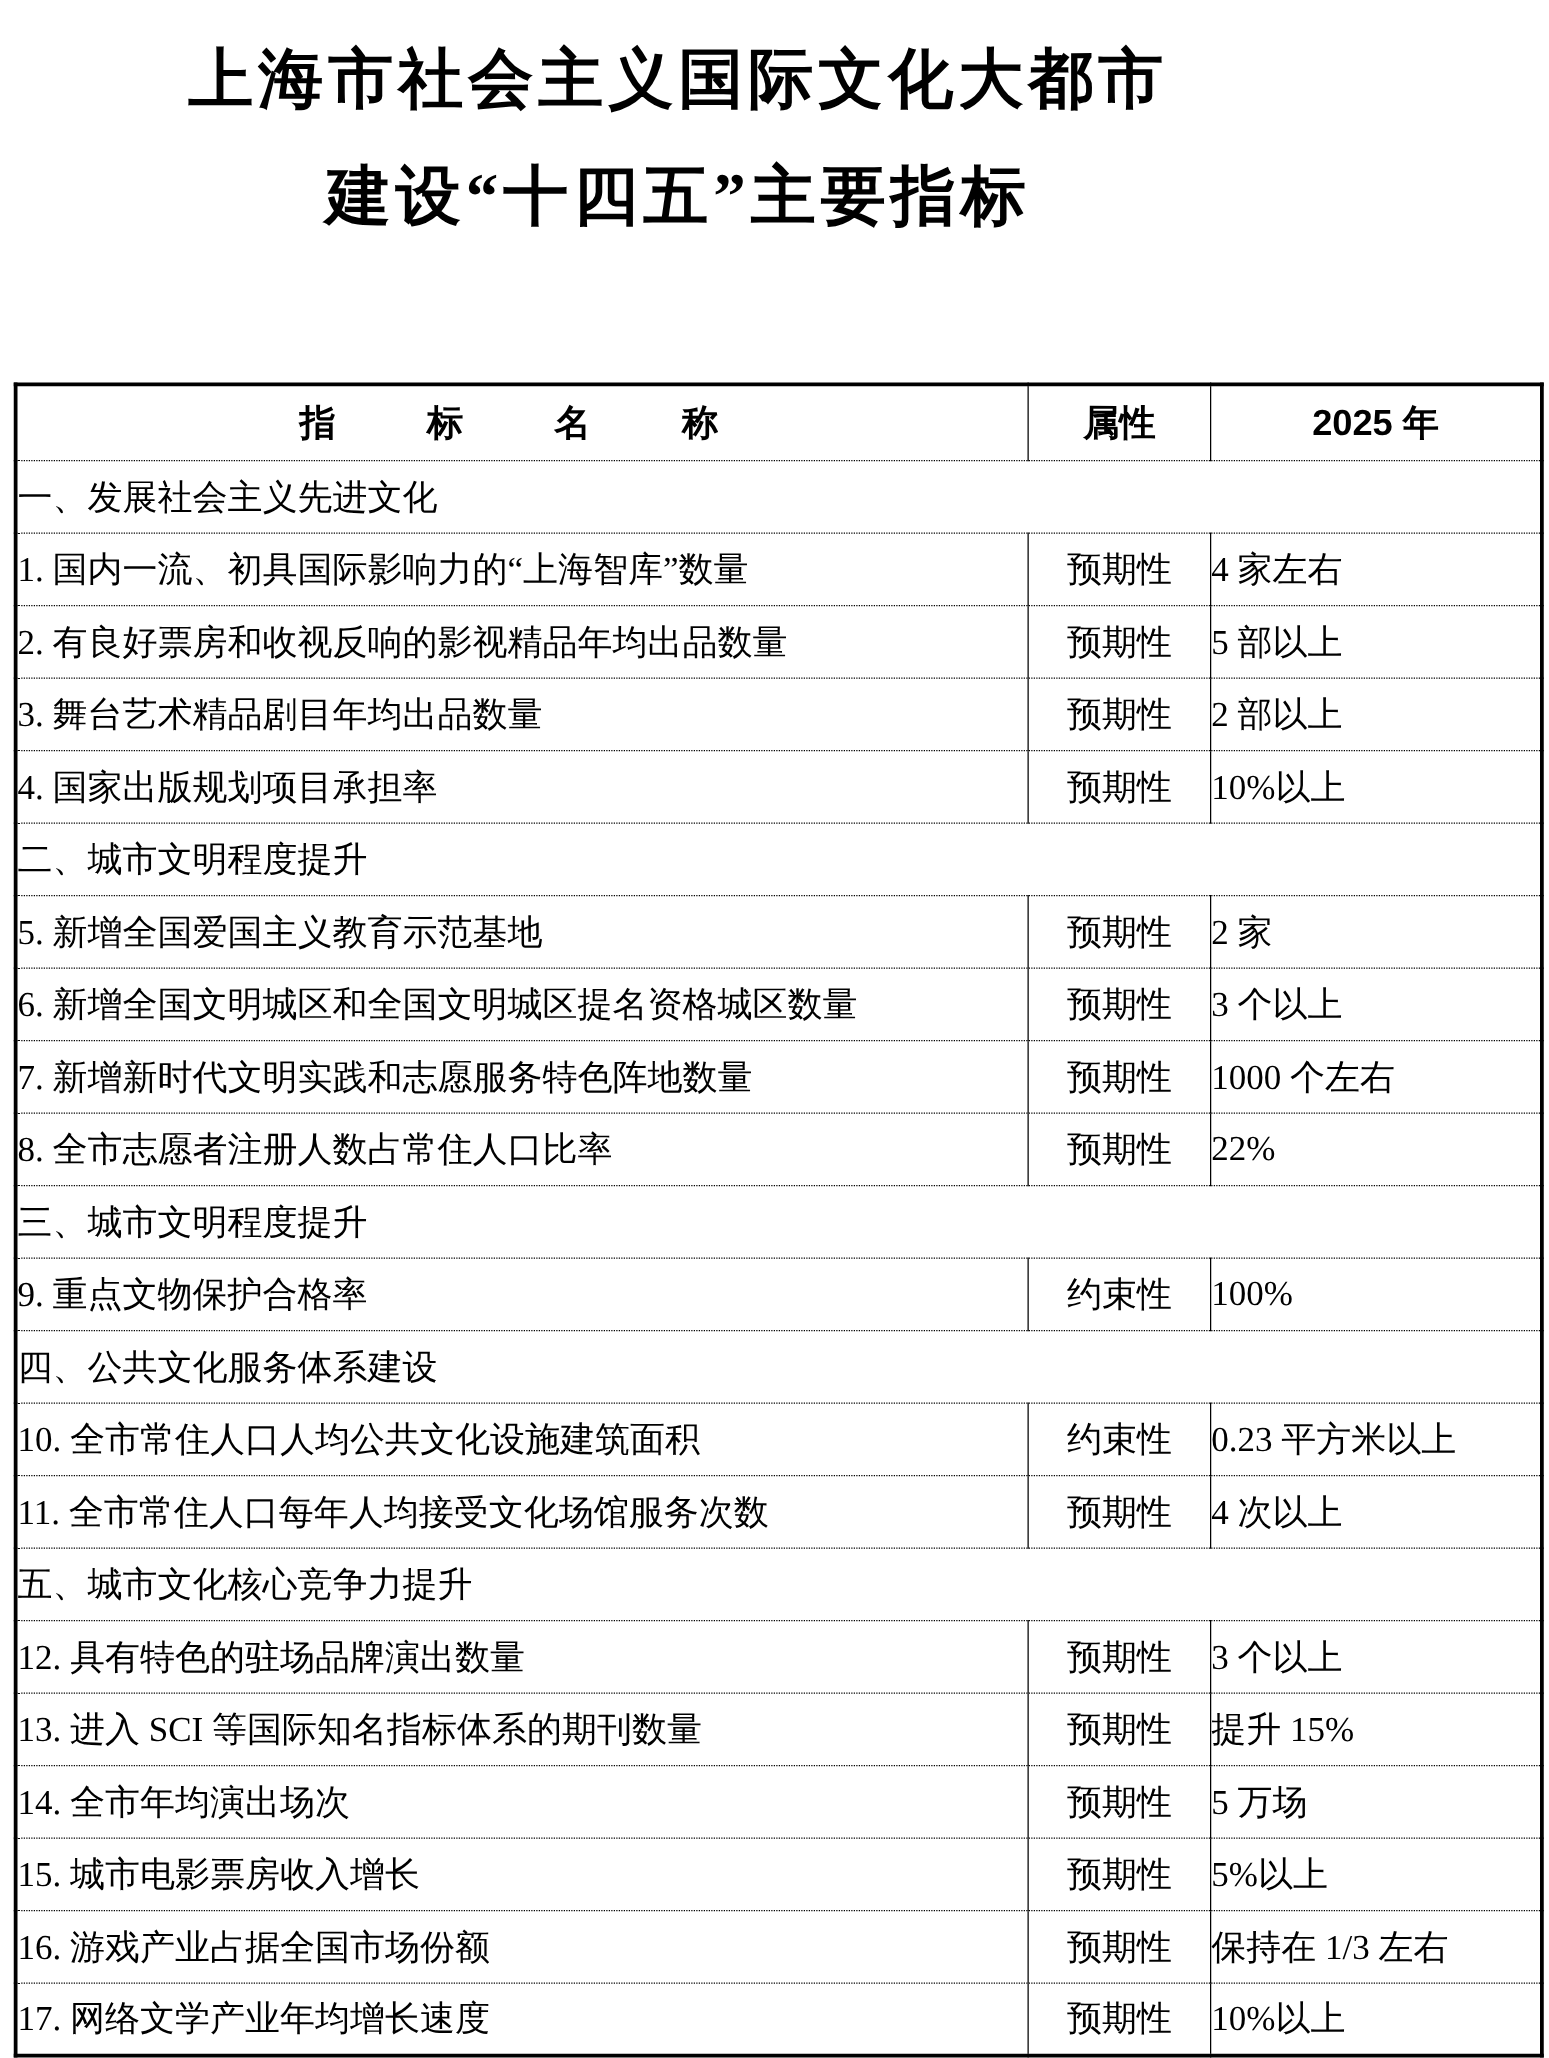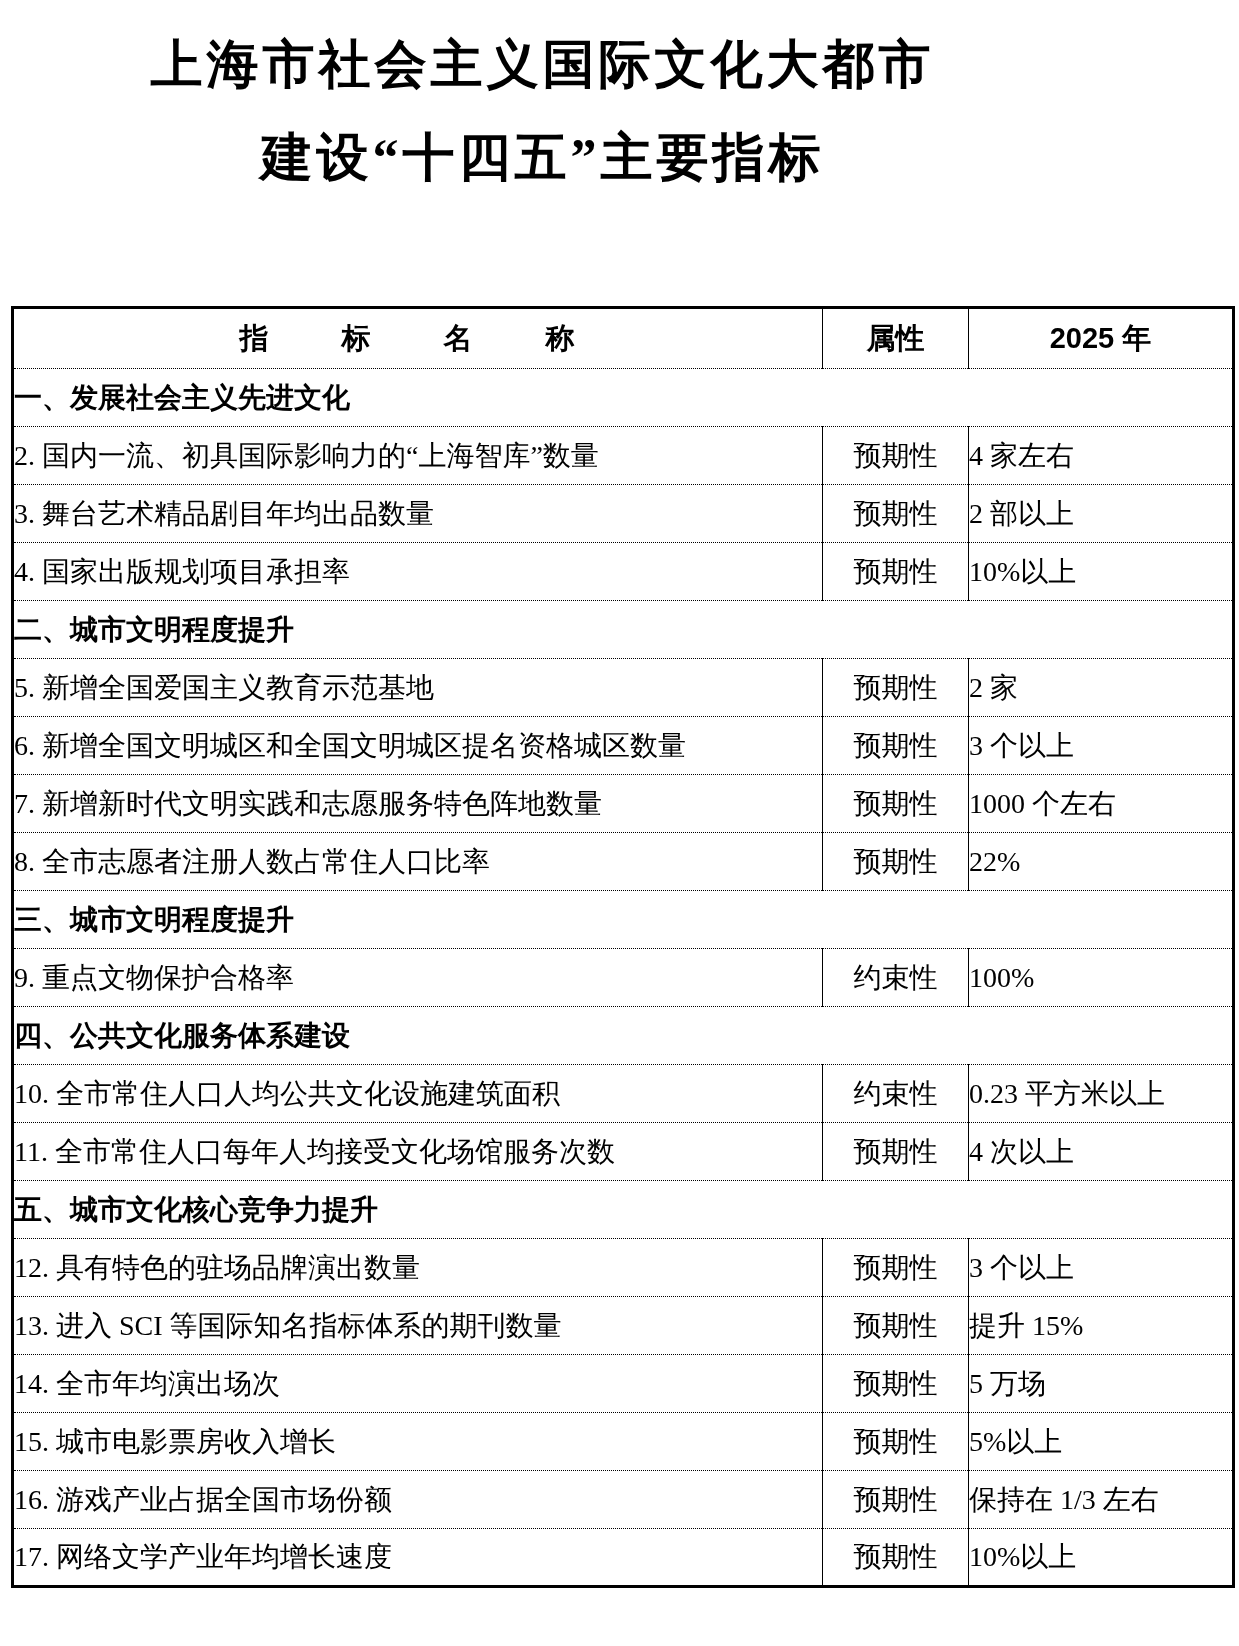--- a/index.html
+++ b/index.html
@@ -58,21 +58,21 @@
     font-family: "Liberation Sans", sans-serif;
     font-weight: bold;
     font-size: 29px;
     text-align: center;
   }
   td.h-name { letter-spacing: 22px; padding-left: 22px; }
 
   
   td.sec-cell {
     font-family: "Liberation Sans", sans-serif;
-    font-weight: bold;
+    font-weight: normal;
     font-size: 28px;
     text-align: left;
     padding-left: 10px;
     margin-left: 36px;
   }
 
   
   tr.row td {
     font-family: "Liberation Serif", serif;
     font-size: 28px;
@@ -101,23 +101,28 @@
       <tr class="hdr">
         <td class="h-name">指　标　名　称</td>
         <td class="attr">属性</td>
         <td class="h-year">2025 年</td>
       </tr>
 
       <tr class="sec">
         <td class="sec-cell" colspan="3">一、发展社会主义先进文化</td>
       </tr>
       <tr class="row">
-        <td class="name">2. 国内一流、初具国际影响力的“上海智库”数量</td>
+        <td class="name">1. 国内一流、初具国际影响力的“上海智库”数量</td>
         <td class="attr">预期性</td>
         <td class="val">4 家左右</td>
+      </tr>
+      <tr class="row">
+        <td class="name">2. 有良好票房和收视反响的影视精品年均出品数量</td>
+        <td class="attr">预期性</td>
+        <td class="val">5 部以上</td>
       </tr>
       <tr class="row">
         <td class="name">3. 舞台艺术精品剧目年均出品数量</td>
         <td class="attr">预期性</td>
         <td class="val">2 部以上</td>
       </tr>
       <tr class="row">
         <td class="name">4. 国家出版规划项目承担率</td>
         <td class="attr">预期性</td>
         <td class="val">10%以上</td>

